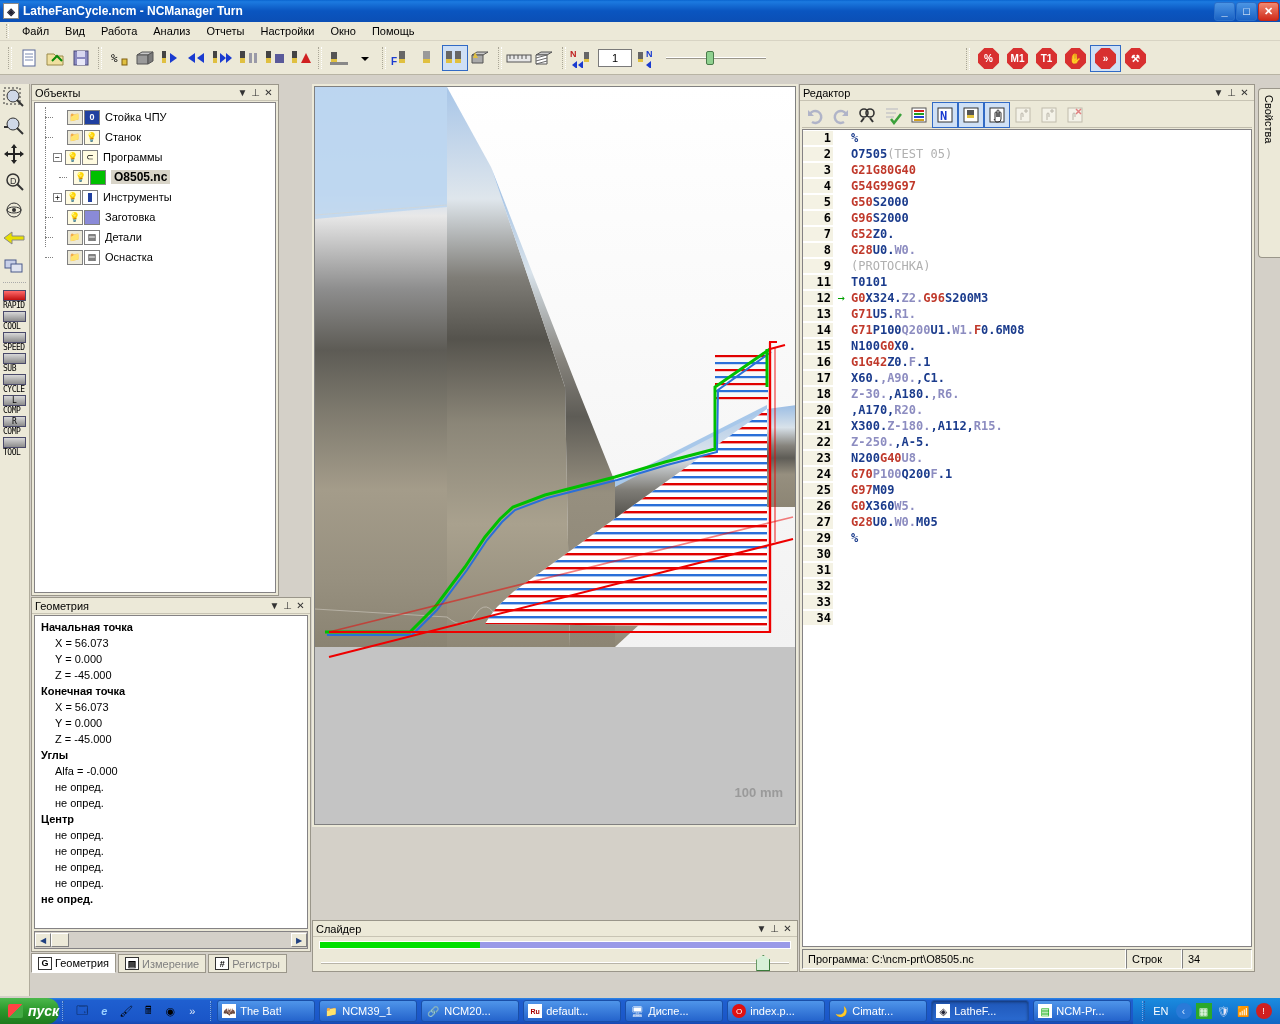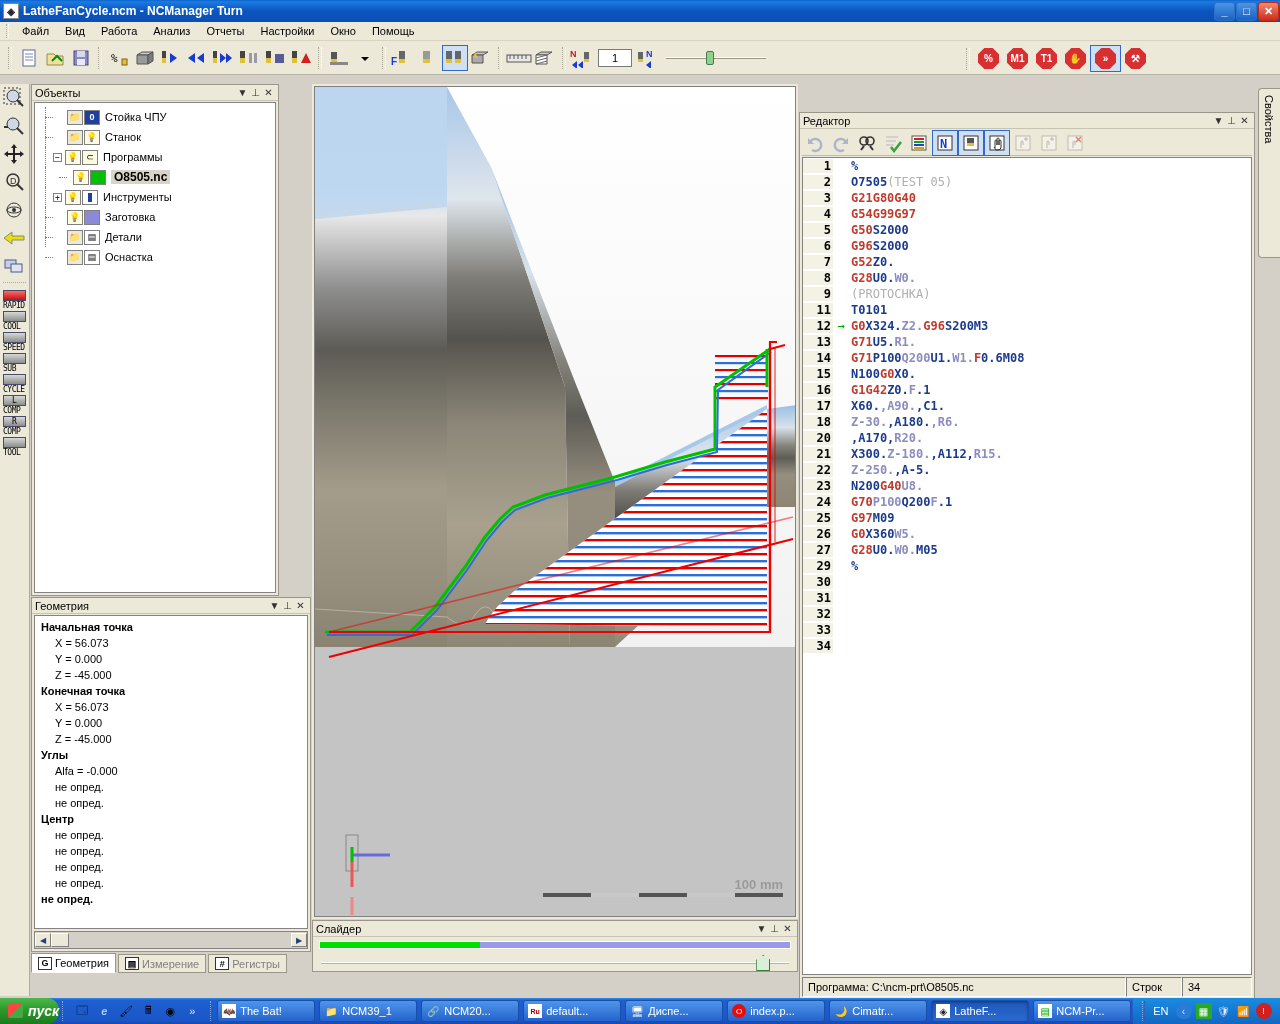--- a/index.html
+++ b/index.html
@@ -86,37 +86,37 @@
      display:flex;align-items:center;justify-content:center;font-size:8px;color:#204080;}
   .sthumb { width:18px;height:14px;background:#ece9d8;border:1px solid #fff;border-right-color:#808080;border-bottom-color:#808080;}
 
   
   #btabs { position:absolute; left:31px; top:869px; width:280px; height:20px; display:flex; align-items:flex-end;}
   .btab { height:19px; display:flex;align-items:center; padding:0 6px; font-size:11px; border:1px solid #9a968a; margin-right:2px; background:#ece9d8; color:#808080;}
   .btab.act { background:#fff; color:#000; height:20px; border-bottom:1px solid #fff; }
   .btab .bi { width:14px;height:13px;border:1px solid #333;margin-right:3px;display:flex;align-items:center;justify-content:center;font-size:9px;font-weight:bold;background:#fff;color:#000;}
 
   
-  #viewwrap { position:absolute; left:312px; top:0; width:486px; height:835px; background:#ece9d8; }
+  #viewwrap { position:absolute; left:312px; top:0; width:486px; height:743px; background:#ece9d8; }
   #view3d { position:absolute; left:2px; top:2px; right:2px; bottom:2px; border:1px solid #808080; background:#fff; overflow:hidden;}
   #scalebar { position:absolute; right:12px; bottom:24px; display:flex; align-items:center; }
   #scaletxt { font-size:13px; font-weight:bold; color:#9a9a9a; margin-left:6px;}
 
   
   #sliderpanel { position:absolute; left:312px; top:836px; width:486px; height:52px; }
   #progbar { position:absolute; left:6px; right:6px; top:20px; height:8px; background:#fff; border:1px solid #fff; display:flex; }
   #progbar .g { background:#00e000; height:100%; }
   #progbar .b { background:#9a9ae8; height:100%; flex:1; }
   #sl2 { position:absolute; left:8px; right:8px; top:36px; height:12px; }
   #sl2 .trk2 { position:absolute; top:5px; left:0; right:0; height:2px; background:#b8b4a8; border-top:1px solid #fff;}
   #sl2 .thm2 { position:absolute; right:18px; top:-2px; width:14px;height:16px;background:#d8f0d8;border:1px solid #3a7a3a;
     clip-path:polygon(50% 0,100% 30%,100% 100%,0 100%,0 30%); }
 
   
-  #editor { left:799px; top:0; width:456px; height:888px;margin-top:28px; }
+  #editor { left:799px; top:0; width:456px; height:888px; }
   #etool { position:absolute; top:17px; left:2px; right:2px; height:26px; background:#ece9d8; border-bottom:1px solid #c0bcac; display:flex; align-items:center;}
   #ebody { position:absolute; top:44px; left:2px; right:2px; bottom:24px; background:#fff; border:1px solid #848284; overflow:hidden;}
   .cline { display:flex; height:16px; align-items:center; font-family:"DejaVu Sans Mono", monospace; font-size:12px; }
   .lnum { width:30px; text-align:right; padding-right:2px; color:#000; font-weight:bold; background:#f4f2e4; flex:none;}
   .marker { width:16px; text-align:center; flex:none; font-size:12px; line-height:12px;}
   .ctext { padding-left:2px; white-space:pre; font-weight:bold; }
   .g { color:#c0392b; } .x { color:#1a3b8c; } .z { color:#8c8cc0; }
   .cm { color:#b0b0b0; font-weight:normal;} .n { color:#1a3b8c; } .m { color:#1a3b8c;}
   .pct { color:#1a3b8c; }
   #efoot { position:absolute; left:2px; right:2px; bottom:2px; height:20px; display:flex; align-items:center; }

